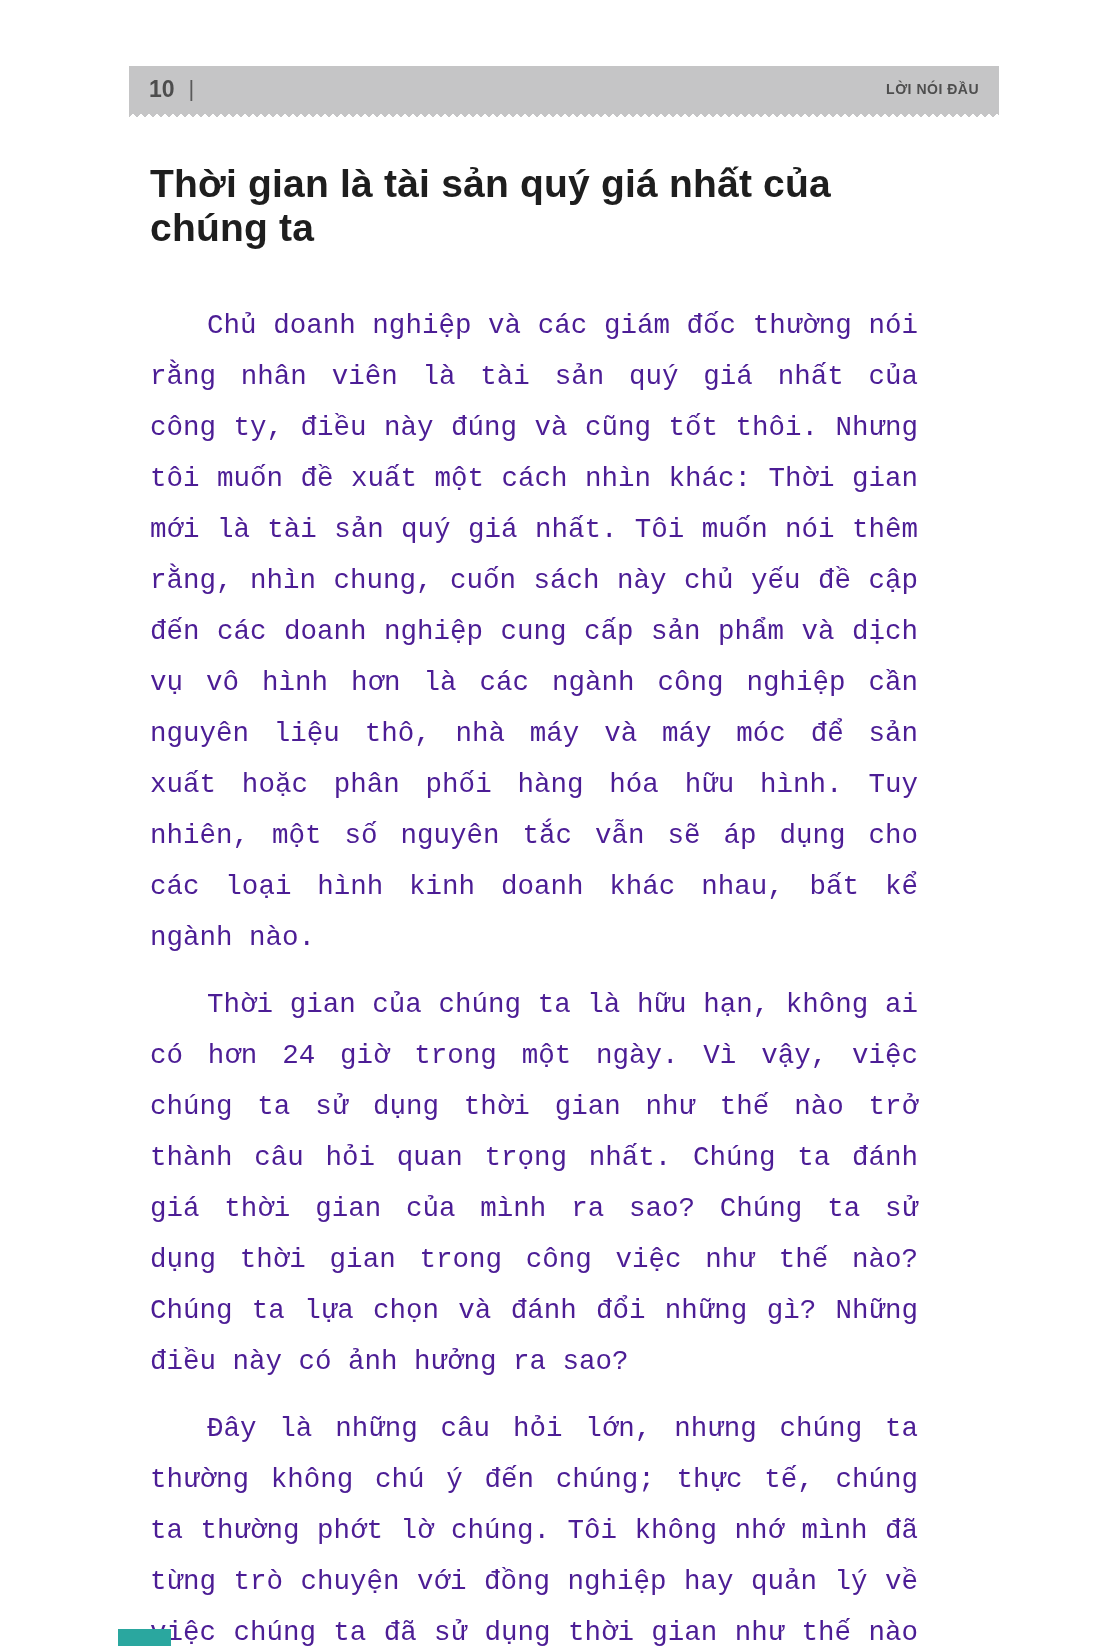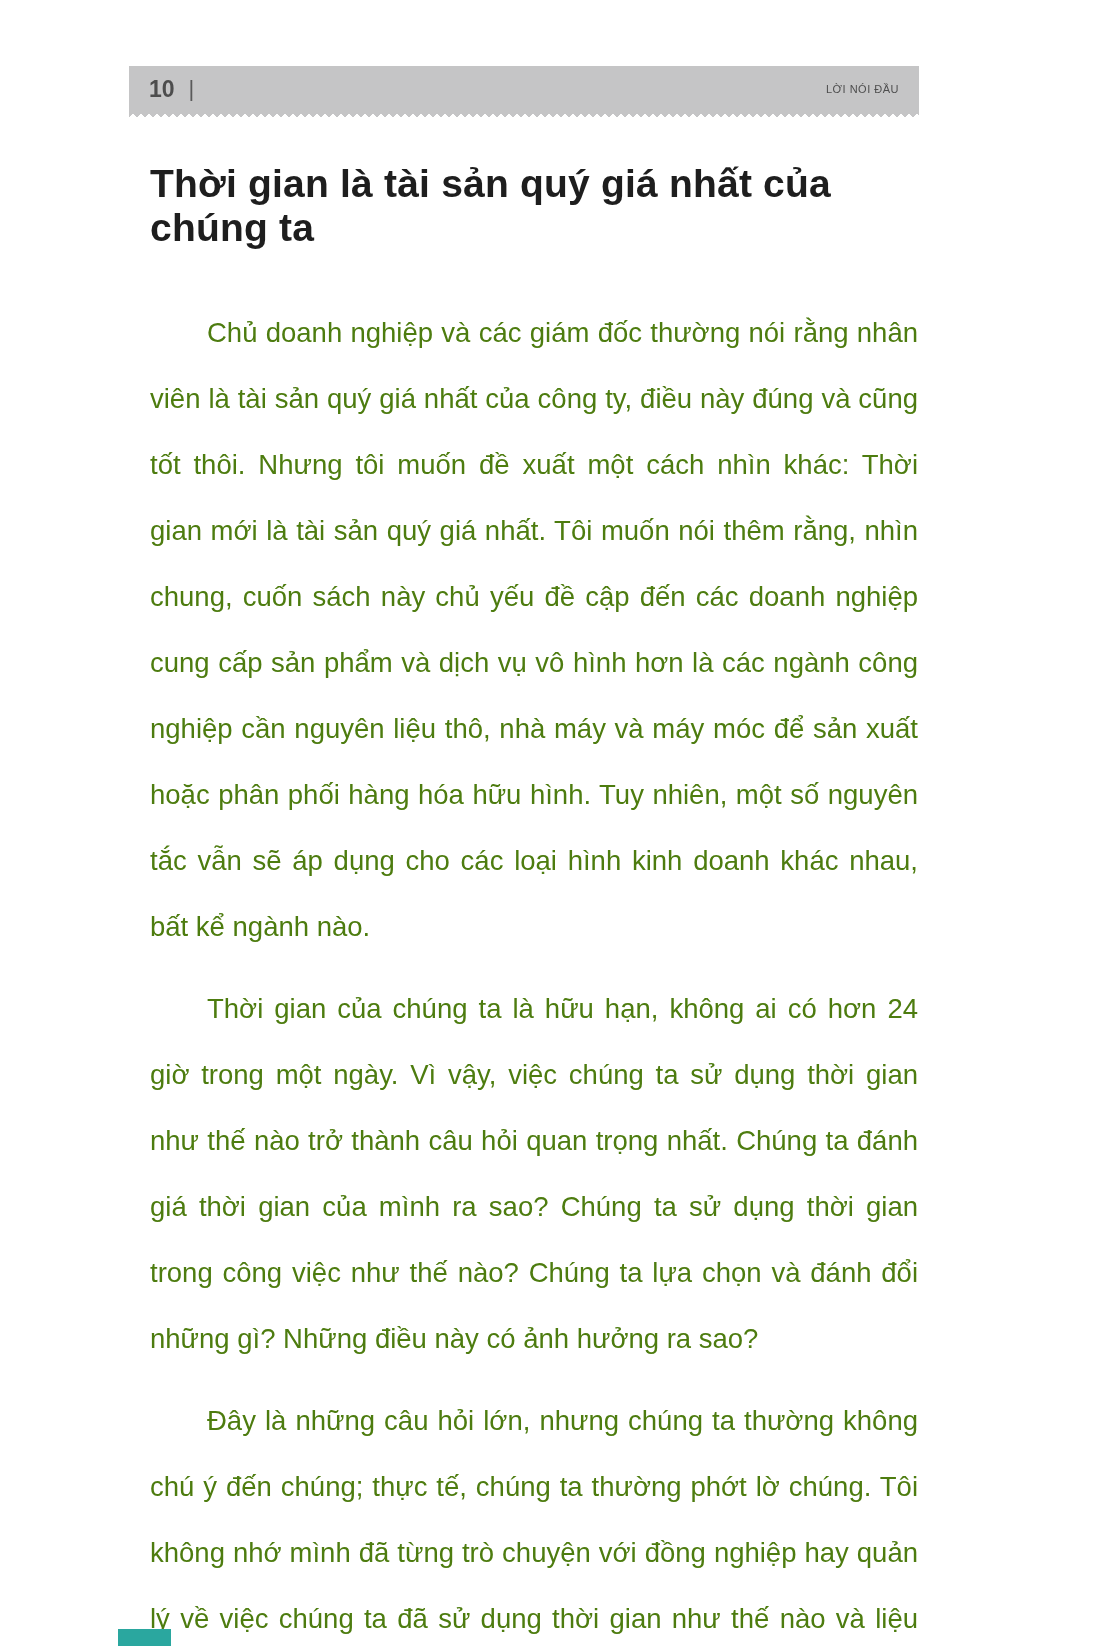--- a/index.html
+++ b/index.html
@@ -14,21 +14,21 @@
     background: #ffffff;
     overflow: hidden;
     font-family: "Liberation Serif", serif;
   }
 
   
   .header-bar {
     position: absolute;
     left: 129px;
     top: 66px;
-    width: 790px;
+    width: 870px;
     height: 46px;
     background: #c5c5c6;
     display: flex;
     align-items: center;
     padding: 0 20px;
     box-sizing: border-box;
   }
   .header-bar::after {
     
     content: "";
@@ -50,46 +50,46 @@
   .header-divider {
     font-family: "Liberation Sans", sans-serif;
     font-size: 22px;
     font-weight: 400;
     color: #5a5a5a;
     margin-left: 14px;
   }
   .chapter-title {
     margin-left: auto;
     font-family: "Liberation Sans", sans-serif;
-    font-size: 11px;
-    font-weight: 400;
+    font-size: 14px;
+    font-weight: 700;
     letter-spacing: 0.5px;
     color: #4e4e4e;
   }
 
   
   .content {
     position: absolute;
     left: 150px;
     top: 162px;
     width: 768px;
   }
   .section-heading {
     font-family: "Liberation Sans", sans-serif;
     font-size: 39px;
     font-weight: 700;
     color: #1e1e1e;
     letter-spacing: 0.2px;
     margin: 0 0 50px 0;
   }
   .para {
-    font-family: Liberation Sans, sans-serif;
+    font-family: Liberation Mono, monospace;
     font-size: 27.5px;
-    line-height: 66px;
-    color: #4d7c0f;
+    line-height: 51px;
+    color: #4c1d95;
     text-align: justify;
     text-indent: 57px;
     margin: 0 0 16px 0;
   }
 
   
   .corner-accent {
     position: absolute;
     left: 118px;
     bottom: 0;

